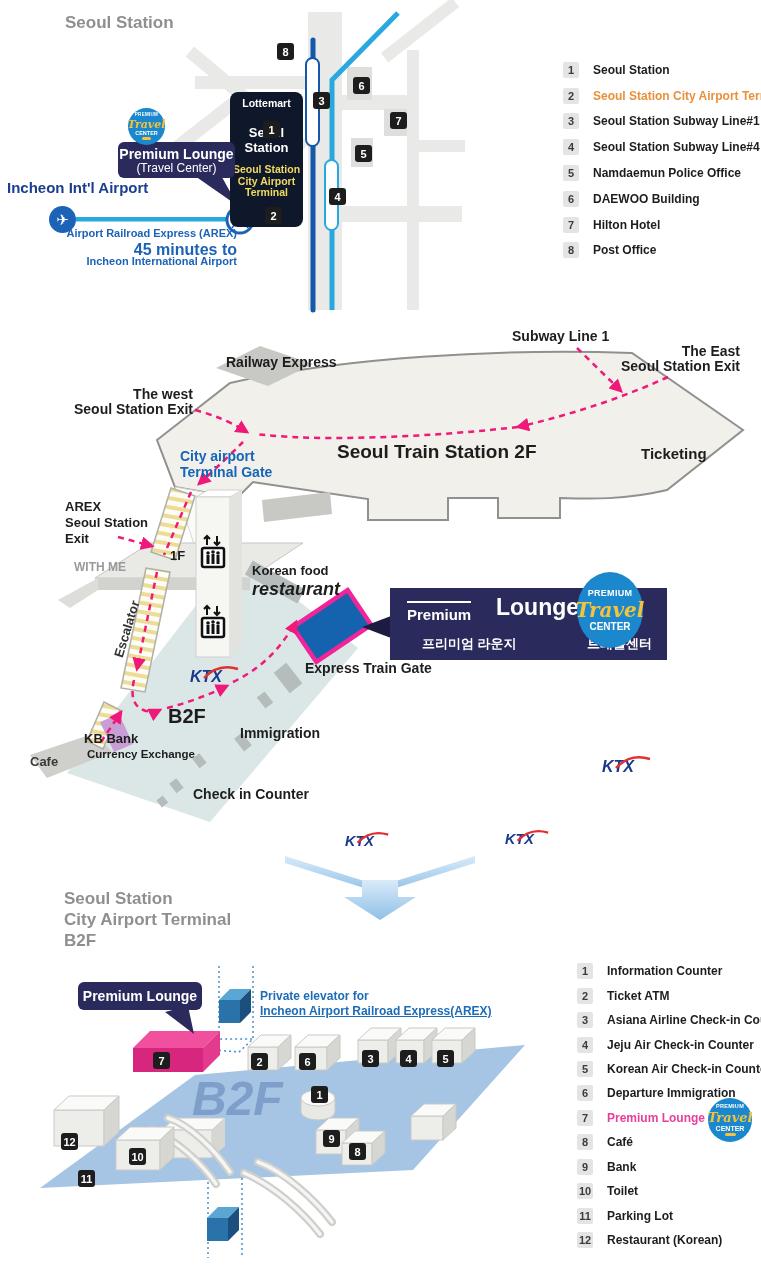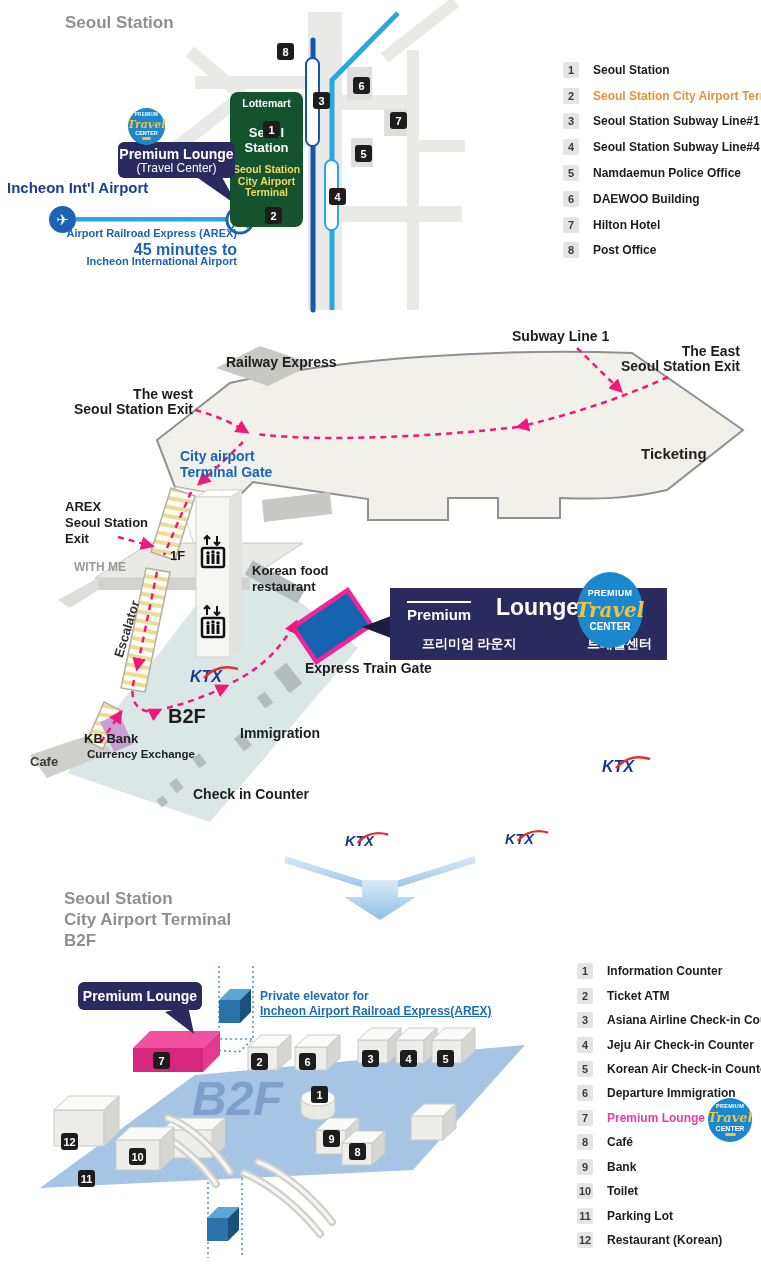--- a/index.html
+++ b/index.html
@@ -10,21 +10,21 @@
   .gray-title{color:#8f8f8f;font-size:17px;font-weight:bold;line-height:21px;}
   .marker{position:absolute;width:17px;height:17px;background:#1d1d1d;color:#fff;border-radius:3px;
           font-size:11px;font-weight:bold;display:flex;align-items:center;justify-content:center;z-index:30;}
   .legend{position:absolute;display:grid;z-index:10;}
   .legend-row{display:flex;align-items:center;}
   .chip{width:16px;height:16px;background:#e4e4e4;color:#3c3c3c;border-radius:2px;font-size:11px;
         font-weight:bold;display:flex;align-items:center;justify-content:center;flex:none;}
   .legend-label{margin-left:14px;font-size:12px;font-weight:600;color:#1d1d1d;white-space:nowrap;}
   .hl-orange{color:#e8913c;}
   .hl-pink{color:#e83e9c;font-weight:bold;}
-  .station-box{position:absolute;left:230px;top:92px;width:73px;height:135px;background:#14532d;
+  .station-box{position:absolute;left:230px;top:92px;width:73px;height:135px;background:#0f172a;
                border-radius:8px;text-align:center;z-index:5;}
   .station-box .store{font-size:10.5px;font-weight:bold;color:#fff;margin-top:5px;}
   .station-box .name{font-size:13px;font-weight:bold;color:#fff;line-height:15px;margin-top:16px;}
   .station-box .sub{font-size:10.5px;font-weight:bold;color:#f0da60;line-height:11.5px;margin-top:9px;}
   .callout{position:absolute;background:#2b2a5c;border-radius:6px;color:#fff;text-align:center;z-index:25;}
   .callout .l1{font-size:14px;font-weight:bold;line-height:16px;margin-top:4px;}
   .callout .l2{font-size:12px;line-height:13px;}
   .ptc{position:absolute;background:#1b87cc;border-radius:50%;color:#fff;display:flex;flex-direction:column;
        align-items:center;justify-content:center;z-index:40;text-align:center;line-height:1;}
   .ptc .p1{font-weight:bold;letter-spacing:.3px;}
@@ -276,31 +276,32 @@
         <rect x="16.5" y="22" width="3" height="9" fill="#111"></rect>
     </g>
   </svg>
 
   <div class="lbl" style="left:512px;top:329px;font-size:14px;">Subway Line 1</div>
   <div class="lbl" style="right:21px;top:344px;font-size:14px;text-align:left;">The East</div>
   <div class="lbl" style="right:21px;top:359px;font-size:14px;text-align:right;">Seoul Station Exit</div>
   <div class="lbl" style="right:568px;top:387px;font-size:14px;text-align:right;">The west</div>
   <div class="lbl" style="right:568px;top:402px;font-size:14px;text-align:right;">Seoul Station Exit</div>
   <div class="lbl" style="left:226px;top:355px;font-size:14px;">Railway Express</div>
+  <div class="lbl" style="left:337px;top:442px;font-size:19px;">Seoul Train Station 2F</div>
   <div class="lbl" style="left:641px;top:446px;font-size:15px;">Ticketing</div>
   <div class="lbl" style="left:180px;top:449px;font-size:14px;color:#1565b8;">City airport</div>
   <div class="lbl" style="left:180px;top:465px;font-size:14px;color:#1565b8;">Terminal Gate</div>
   <div class="lbl" style="left:65px;top:500px;font-size:13px;">AREX</div>
   <div class="lbl" style="left:65px;top:516px;font-size:13px;">Seoul Station</div>
   <div class="lbl" style="left:65px;top:532px;font-size:13px;">Exit</div>
   <div class="lbl" style="left:74px;top:561px;font-size:12px;color:#9a9a9a;">WITH ME</div>
   <div class="lbl" style="left:170px;top:549px;font-size:13px;">1F</div>
   <div class="lbl" style="left:112px;top:655px;font-size:13px;color:#333;transform:rotate(-73deg);transform-origin:0 0;">Escalator</div>
   <div class="lbl" style="left:252px;top:564px;font-size:13px;">Korean food</div>
-  <div class="lbl" style="left:252px;top:580px;font-size:13px;">restaurant</div>
+  <div class="lbl" style="left:252px;top:580px;font-size:18px;font-style:italic;">restaurant</div>
   <div class="lbl" style="left:305px;top:661px;font-size:14px;">Express Train Gate</div>
   <div class="lbl" style="left:168px;top:705px;font-size:20px;">B2F</div>
   <div class="lbl" style="left:240px;top:726px;font-size:14px;">Immigration</div>
   <div class="lbl" style="left:84px;top:732px;font-size:13px;">KB Bank</div>
   <div class="lbl" style="left:87px;top:748px;font-size:11.5px;">Currency Exchange</div>
   <div class="lbl" style="left:30px;top:755px;font-size:13px;color:#3a3a3a;">Cafe</div>
   <div class="lbl" style="left:193px;top:787px;font-size:14px;">Check in Counter</div>
 
   <div class="banner">
     <span class="prem">Premium</span>

